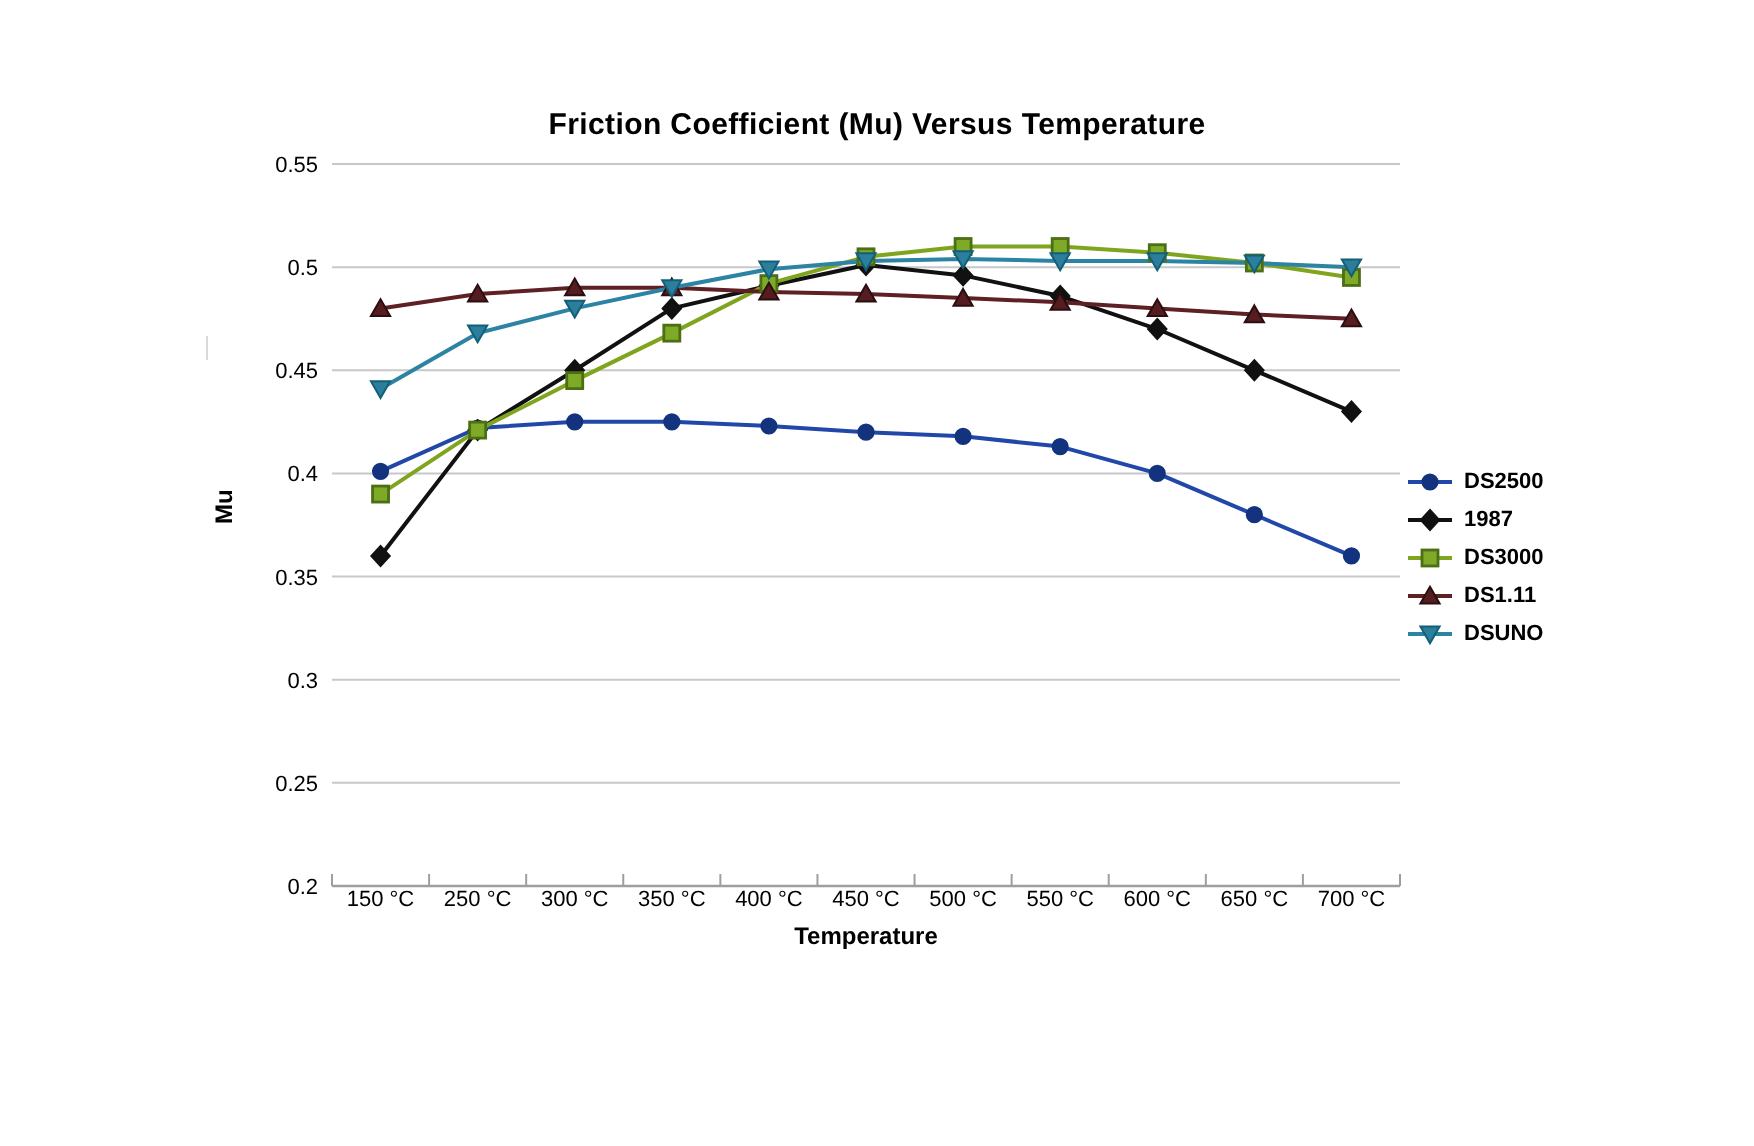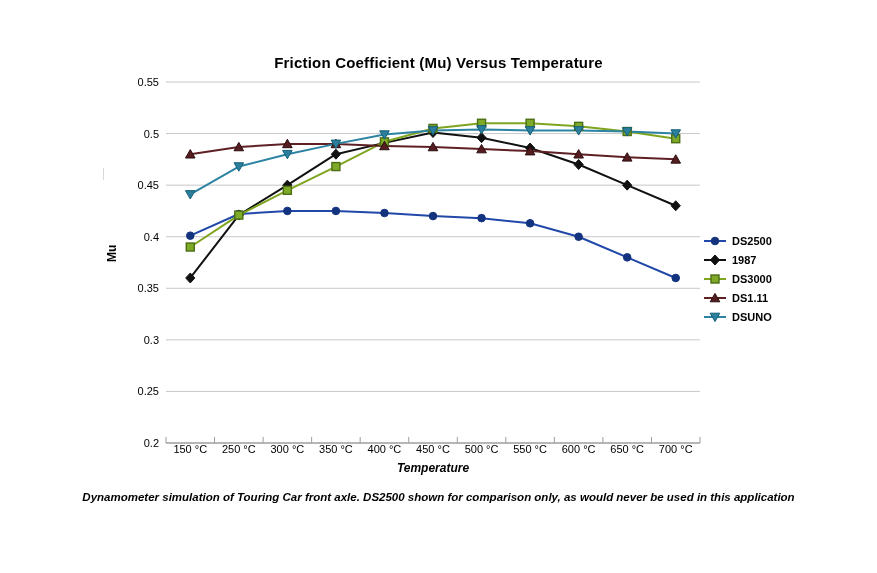--- a/index.html
+++ b/index.html
@@ -11,21 +11,21 @@
     position:absolute;left:0;top:54px;width:877px;text-align:center;
     font-size:15px;font-weight:bold;letter-spacing:.2px;
   }
   .ylabel{
     position:absolute;left:112px;top:262px;
     transform:rotate(-90deg) translate(0,-50%);transform-origin:left top;
     font-size:12px;font-weight:bold;
   }
   .xlabel{
     position:absolute;left:166px;top:461px;width:534px;text-align:center;
-    font-size:12px;font-weight:bold;font-style:italic;
+    font-size:12px;font-weight:bold;
   }
   .caption{
     position:absolute;left:0;top:491px;width:877px;text-align:center;
     font-size:11.5px;font-weight:bold;font-style:italic;
   }
   .legend{
     position:absolute;left:703px;top:231px;
   }
   .legend-item{display:flex;align-items:center;height:19px;}
   .legend-item svg{display:block;}
@@ -173,15 +173,14 @@
         <span class="legend-label">DS1.11</span>
       </div>
       <div class="legend-item">
         <svg width="24" height="12">
           <line x1="1" y1="6" x2="23" y2="6" stroke="#2c83a2" stroke-width="2"></line>
           <path d="M12,10.6 L16.8,2.2 L7.2,2.2 Z" fill="#2b7f9c" stroke="#135f78"></path>
         </svg>
         <span class="legend-label">DSUNO</span>
       </div>
     </div>
-  <div class="caption">Dynamometer simulation of Touring Car front axle. DS2500 shown for comparison only, as would never be used in this application</div>
   <div class="artifact"></div>
 </div>
 
 </body></html>

